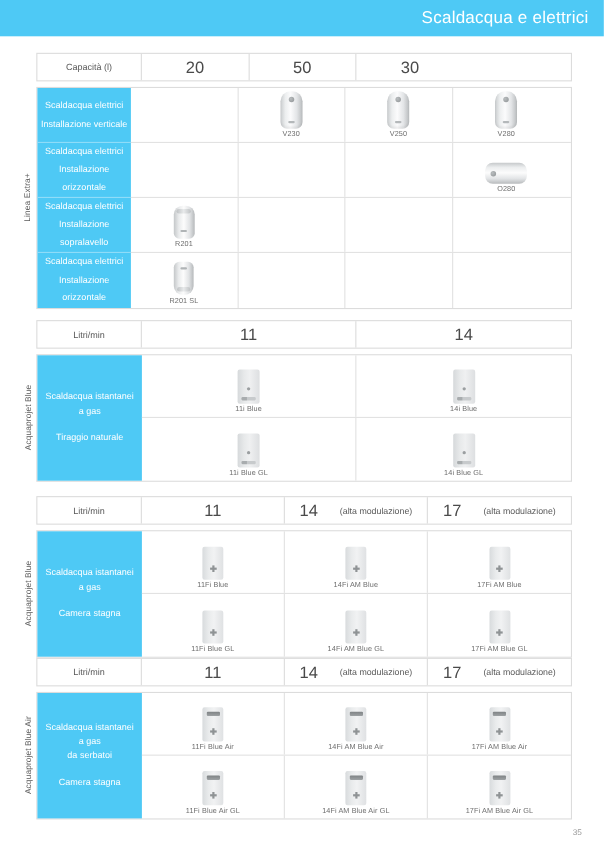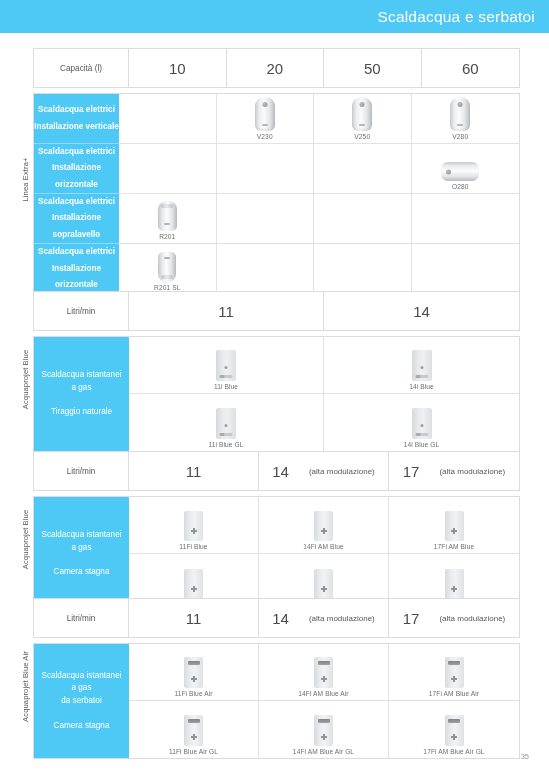--- a/index.html
+++ b/index.html
@@ -65,21 +65,21 @@
     transform-origin: center center;
     display: block;
   }
 
   
   .head-row {
     display: flex;
     width: 487px;
     border: 1px solid #dcdcdc;
     background: #ffffff;
-    height: 40px;
+    height: 26px;
   }
   .head-cell {
     border-right: 1px solid #dcdcdc;
     display: flex;
     align-items: center;
     justify-content: center;
     color: #575757;
     overflow: hidden;
   }
   .head-cell:last-child { border-right: none; }
@@ -262,43 +262,40 @@
     font-size: 7.5px;
     color: #9b9b9b;
   }
 </style>
 </head>
 <body>
 
 <div id="page">
 
   <div class="header-band">
-    <div class="header-title">Scaldacqua e serbatoi</div>
+    <div class="header-title">Scaldacqua e elettrici</div>
   </div>
 
   <div id="sections-host">
       <div class="section" style="top: 48px;">
         <div class="section-body">
           <div class="head-row">
             <div class="head-cell first" style="width: 95px;">Capacità (l)</div>
             <div class="head-cell" style="width: 97.5px;">
-              <span class="big">10</span>
-            </div>
-            <div class="head-cell" style="width: 97.5px;">
               <span class="big">20</span>
             </div>
             <div class="head-cell" style="width: 97.5px;">
               <span class="big">50</span>
             </div>
             <div class="head-cell" style="width: 97.5px;">
-              <span class="big">60</span>
+              <span class="big">30</span>
             </div>
           </div>
           <div class="grid">
-            <div class="label-col" style="width: 85px; padding: 0px; justify-content: flex-start; font-weight: bold;">
+            <div class="label-col" style="width: 85px; padding: 0px; justify-content: flex-start;">
               <div style="height: 50px; width: 100%; display: flex; flex-direction: column; align-items: center; justify-content: center; border-bottom: 1px solid rgb(143, 220, 248);">
                 <div style="line-height: 2;">Scaldacqua elettrici</div>
                 <div style="line-height: 2;">Installazione verticale</div>
               </div>
               <div style="height: 50px; width: 100%; display: flex; flex-direction: column; align-items: center; justify-content: center; border-bottom: 1px solid rgb(143, 220, 248);">
                 <div style="line-height: 2;">Scaldacqua elettrici</div>
                 <div style="line-height: 2;">Installazione orizzontale</div>
               </div>
               <div style="height: 50px; width: 100%; display: flex; flex-direction: column; align-items: center; justify-content: center; border-bottom: 1px solid rgb(143, 220, 248);">
                 <div style="line-height: 2;">Scaldacqua elettrici</div>

